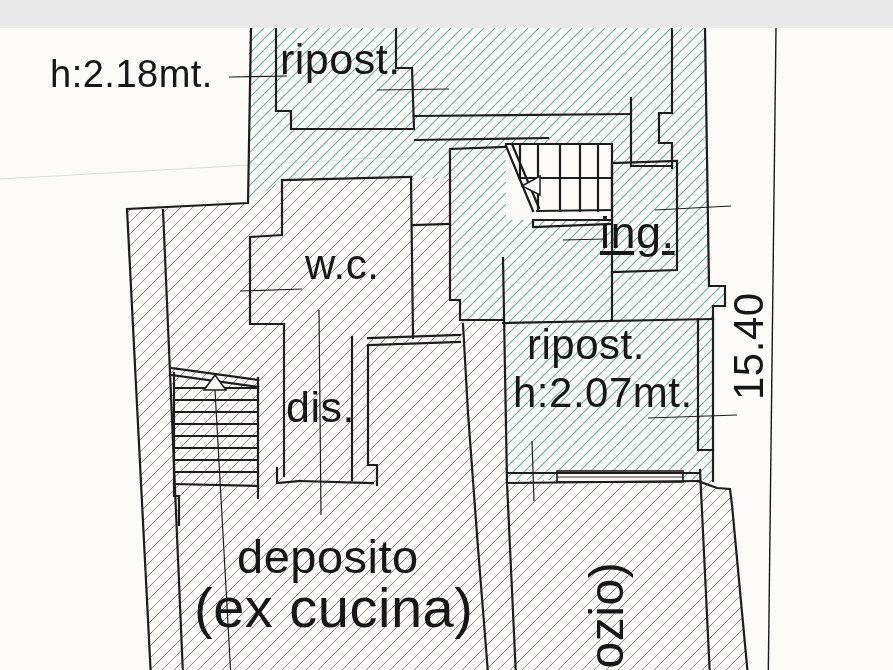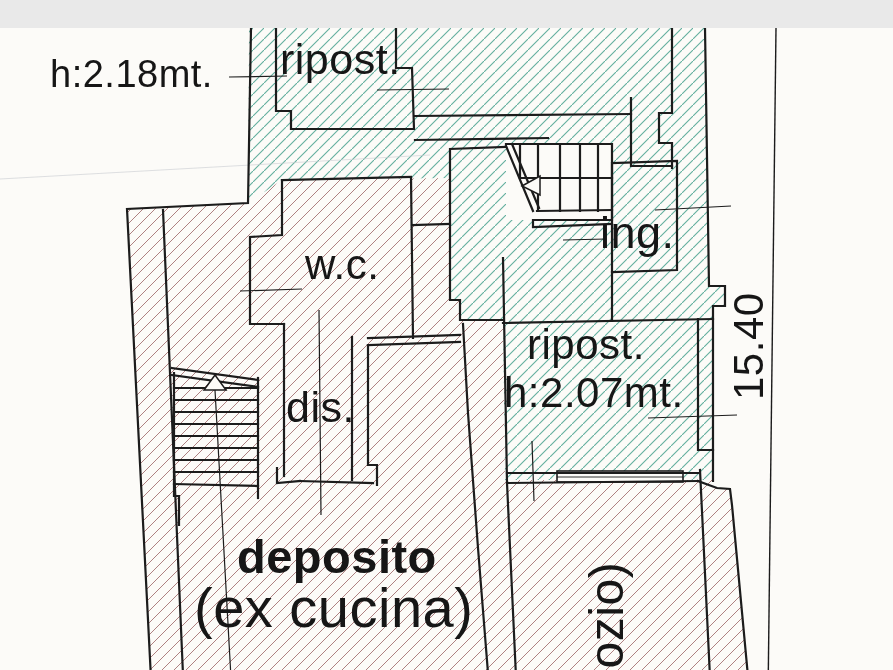--- a/index.html
+++ b/index.html
@@ -118,29 +118,29 @@
   <polygon points="215,347 204,362 226,362" fill="#fcfbf8" stroke="#1c1c1c" stroke-width="1.5"></polygon>
   <polygon points="522,158 540,148 540,167" fill="#fcfbf8" stroke="#1c1c1c" stroke-width="1.5"></polygon>
 </svg>
 
 <div class="lbl" style="left:50px;top:27px;font-size:38px;">h:2.18mt.</div>
 
 <div class="lbl" style="left:280px;top:10px;font-size:43px;">ripost.</div>
 
 <div class="lbl" style="left:305px;top:216px;font-size:42px;">w.c.</div>
 
-<div class="lbl" style="left:600px;top:182px;font-size:45px;">ing.</div>
+<div class="lbl" style="left:600px;top:182px;font-size:45px;text-decoration:underline;">ing.</div>
 
 <div class="lbl" style="left:527px;top:296px;font-size:42px;">ripost.</div>
 
-<div class="lbl" style="left:504px;top:344px;font-size:42px;">h:2.07mt.</div>
+<div class="lbl" style="left:504px;top:344px;font-size:42px;padding-left:9px;">h:2.07mt.</div>
 
 <div class="lbl" style="left:286px;top:358px;font-size:43px;text-align:right;">dis.</div>
 
-<div class="lbl" style="left:237px;top:505px;font-size:47px;font-weight:bold;">deposito</div>
+<div class="lbl" style="left:237px;top:505px;font-size:47px;">deposito</div>
 
 <div class="lbl" style="left:194px;top:552px;font-size:56px;">(ex cucina)</div>
 
 <div class="lbl rot" style="left:583px;top:722px;font-size:48px;">negozio)</div>
 
 <div class="lbl rot" style="left:728px;top:372px;font-size:42px;">15.40</div>
 
 </div>
 
 </body></html>

